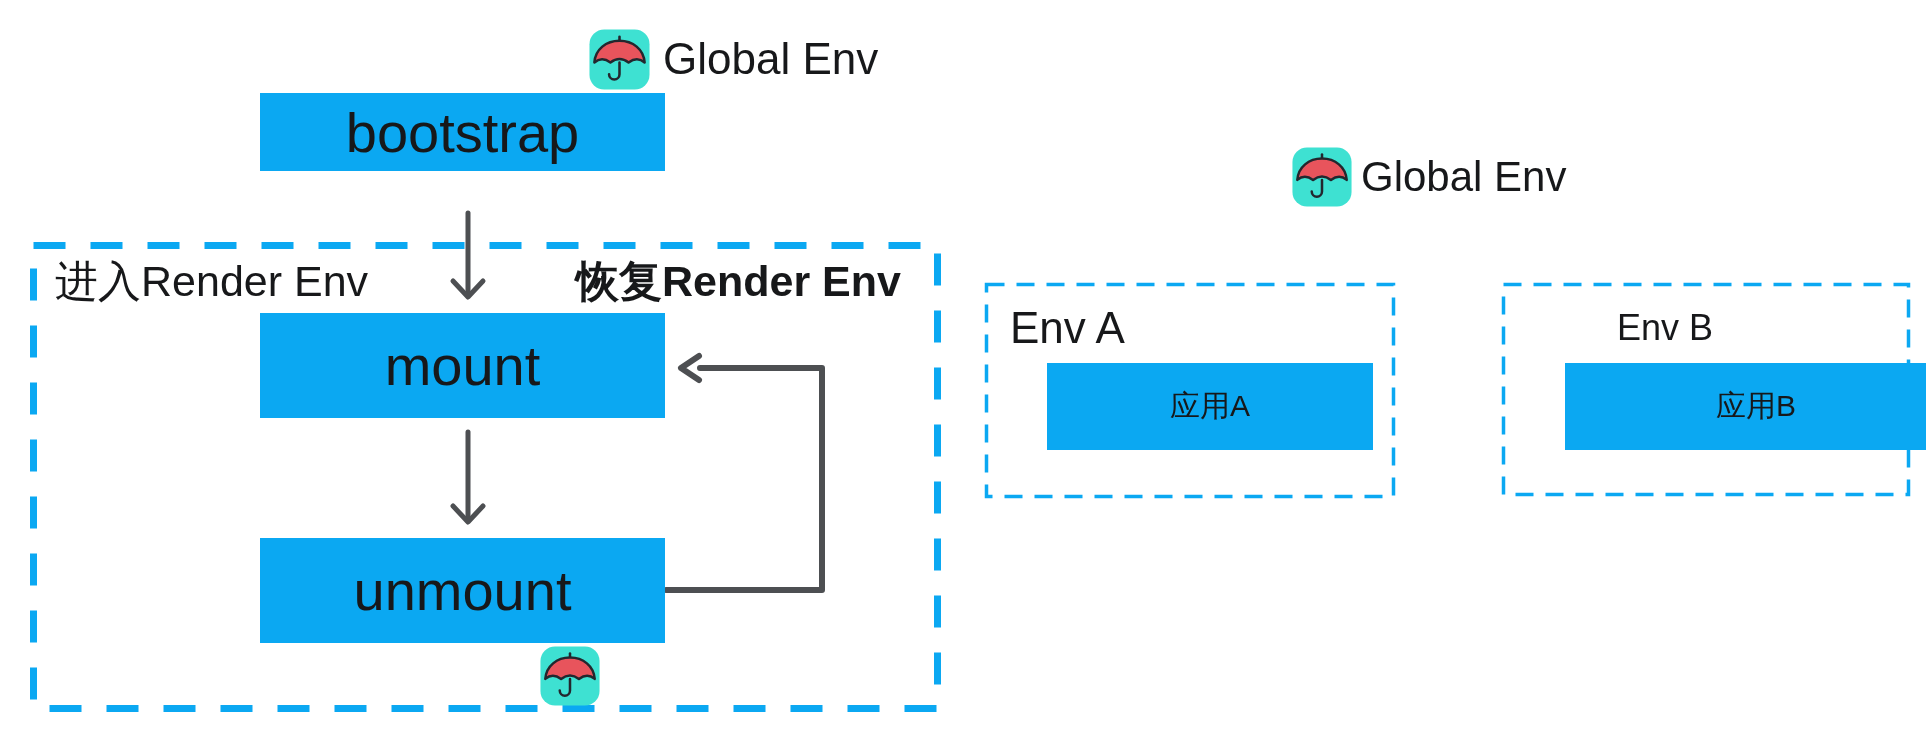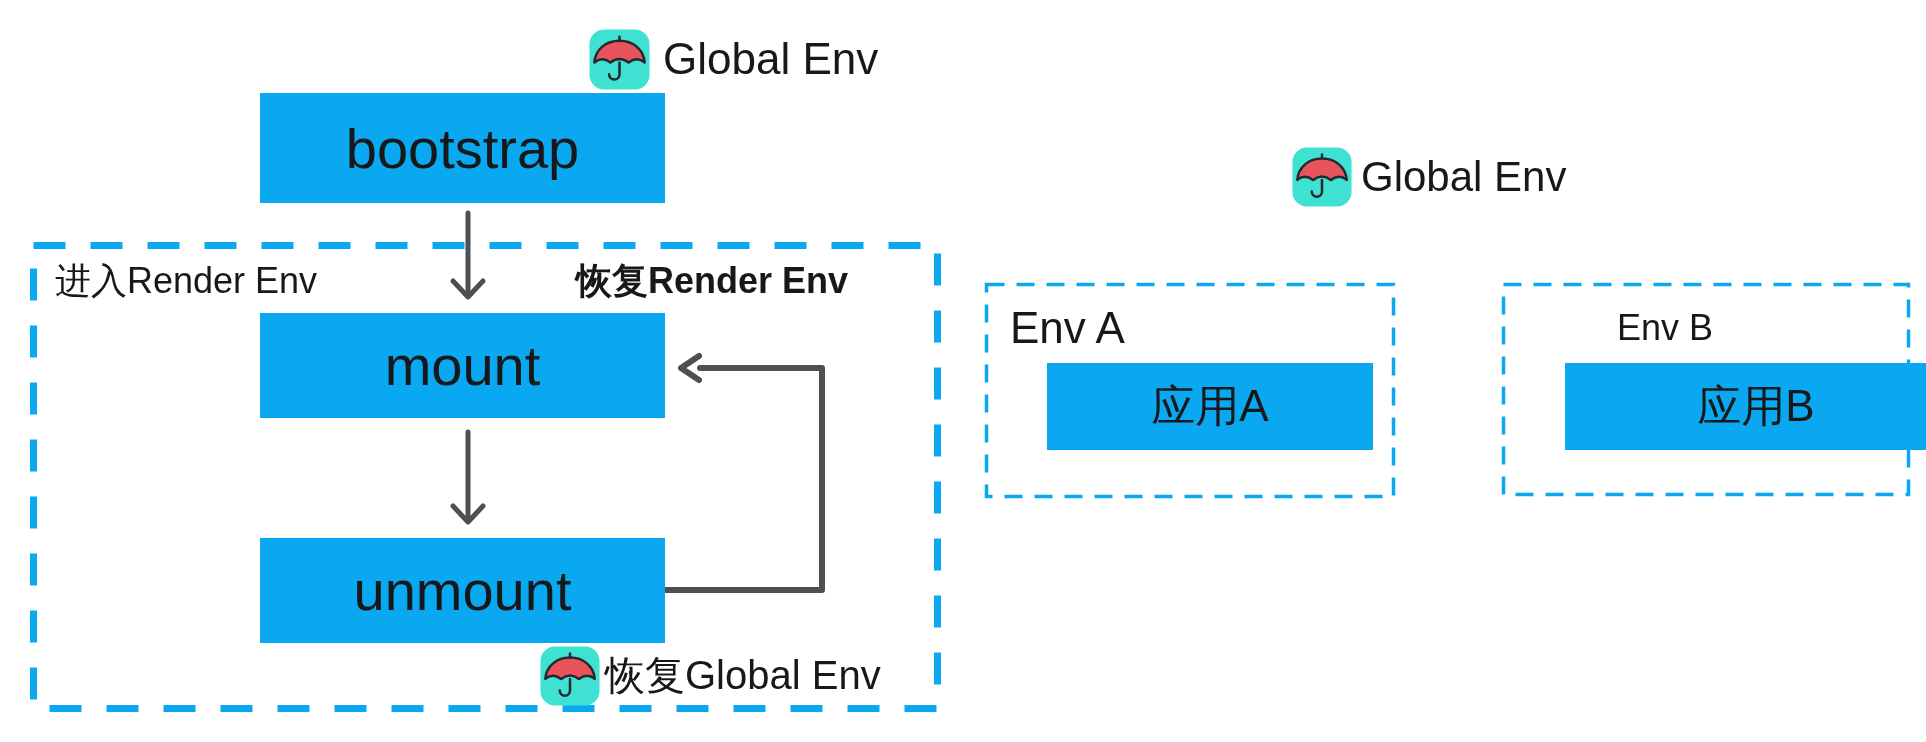--- a/index.html
+++ b/index.html
@@ -20,30 +20,30 @@
   .dash-big{stroke-width:7;stroke-dasharray:32 25;}
   .dash-small{stroke-width:3.5;stroke-dasharray:18 12;}
   .arrow-stroke{fill:none;stroke:var(--arrow-gray);stroke-width:5;stroke-linecap:round;stroke-linejoin:round;}
   .arrow-stroke.thick{stroke-width:6;}
 
   .node{
     position:absolute;background:var(--accent-blue);color:var(--text-black);
     display:flex;align-items:center;justify-content:center;
   }
   .lifecycle-node{left:260px;width:405px;font-size:56px;}
-  #box-bootstrap{top:93px;height:110px;}
+  #box-bootstrap{top:93px;height:78px;}
   #box-mount{top:313px;height:105px;}
   #box-unmount{top:538px;height:105px;}
 
-  .app-node{top:363px;height:87px;font-size:44px;}
+  .app-node{top:363px;height:87px;font-size:30px;}
   #box-app-a{left:1047px;width:326px;}
   #box-app-b{left:1565px;width:382px;align-items:center;}
 
   .txt{position:absolute;white-space:nowrap;color:var(--text-black);}
-  .env-note{font-size:36px;line-height:50px;}
+  .env-note{font-size:43px;line-height:50px;}
   #lbl-enter-render{left:55px;top:256px;}
   #lbl-restore-render{left:576px;top:256px;font-weight:bold;}
   #lbl-env-a{left:1010px;top:306px;font-size:44px;line-height:44px;}
   #lbl-env-b{left:1617px;top:306px;font-size:36px;line-height:44px;}
 
   .icon-label{position:absolute;display:flex;align-items:center;white-space:nowrap;}
   .icon-label .umb{flex:0 0 auto;display:block;}
   #gl-top{left:588px;top:27px;height:64px;gap:12px;font-size:44px;}
   #gl-right{left:1291px;top:145px;height:63px;gap:8px;font-size:42px;}
   #lbl-restore-global{left:539px;top:644px;height:63px;gap:4px;font-size:40px;}
@@ -110,21 +110,20 @@
   <div class="node lifecycle-node" id="box-mount">
     <span>mount</span>
   </div>
 
   <div class="icon-label" id="lbl-restore-global">
     <span class="umb">
       <svg width="62" height="62">
           <use href="#umbrella-sym"></use>
         </svg>
     </span>
-    <span>恢复Global Env</span>
   </div>
 
   <div class="icon-label" id="gl-right">
     <span class="umb">
       <svg width="62" height="62">
           <use href="#umbrella-sym"></use>
         </svg>
     </span>
     <span>Global Env</span>
   </div>

